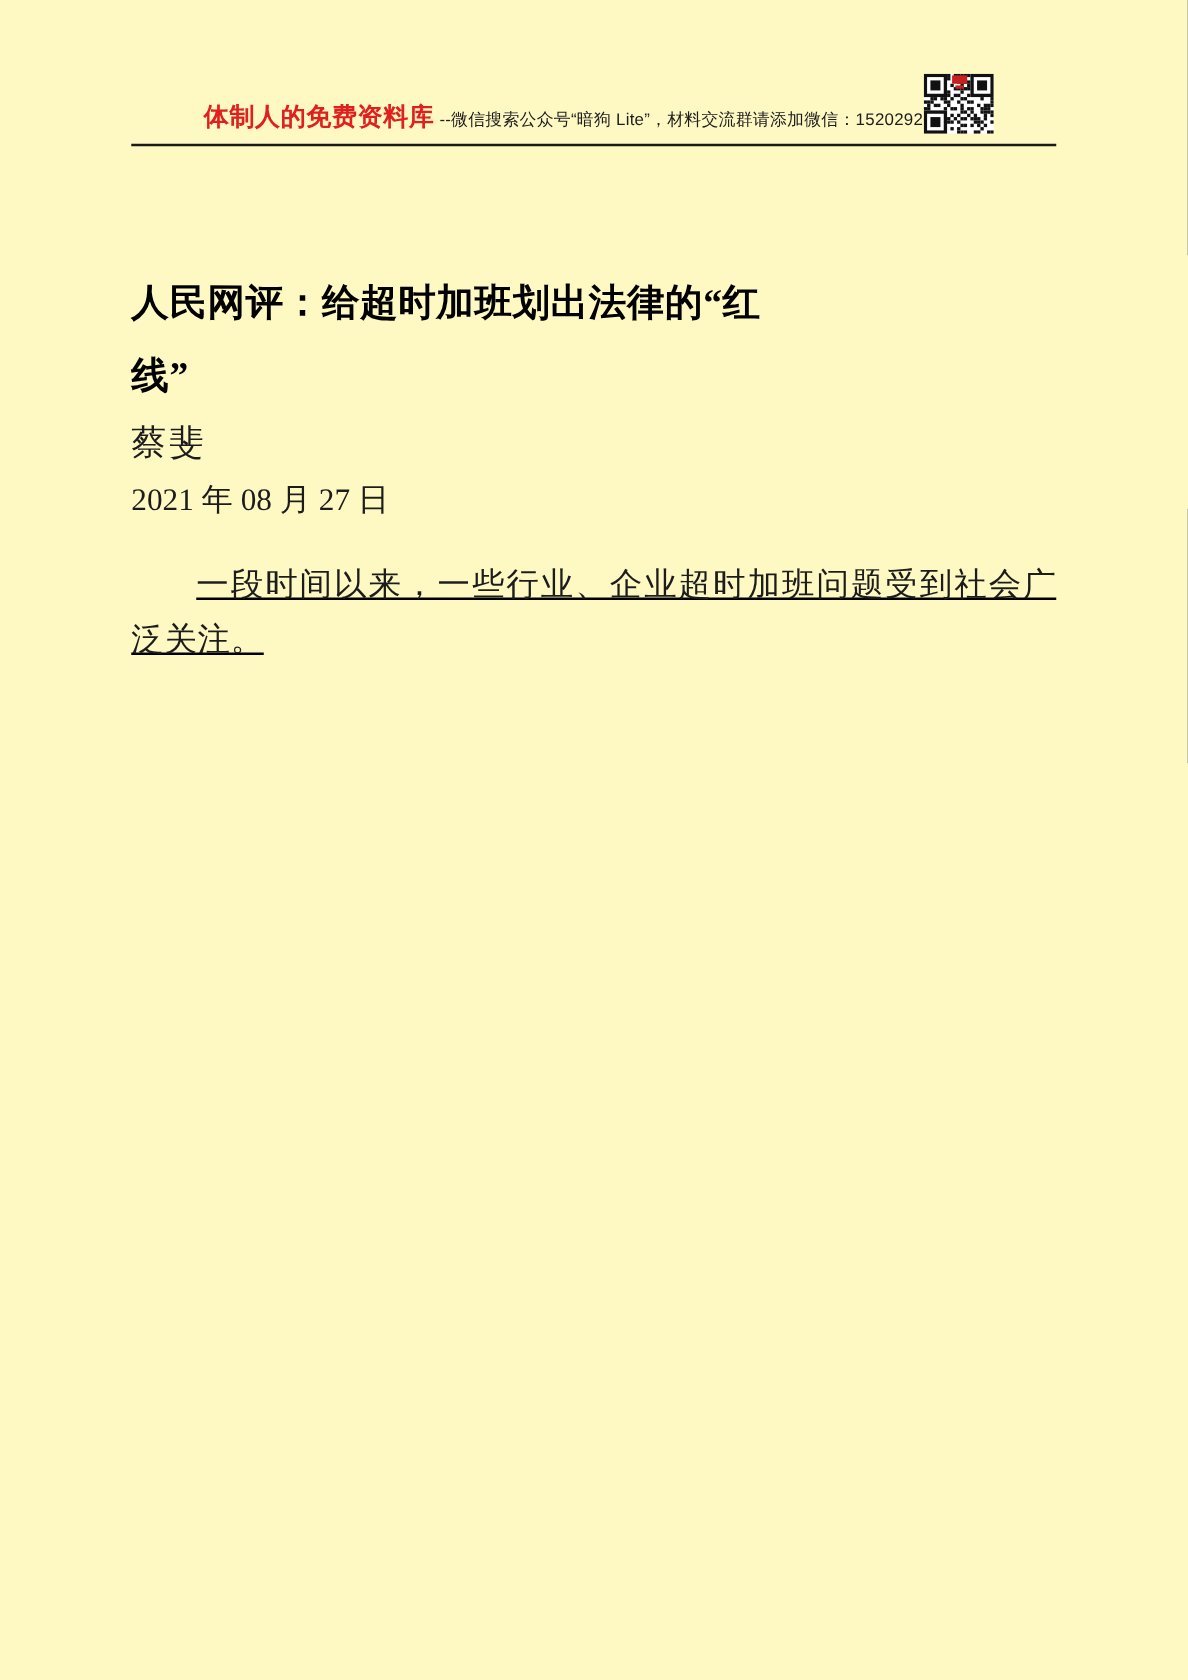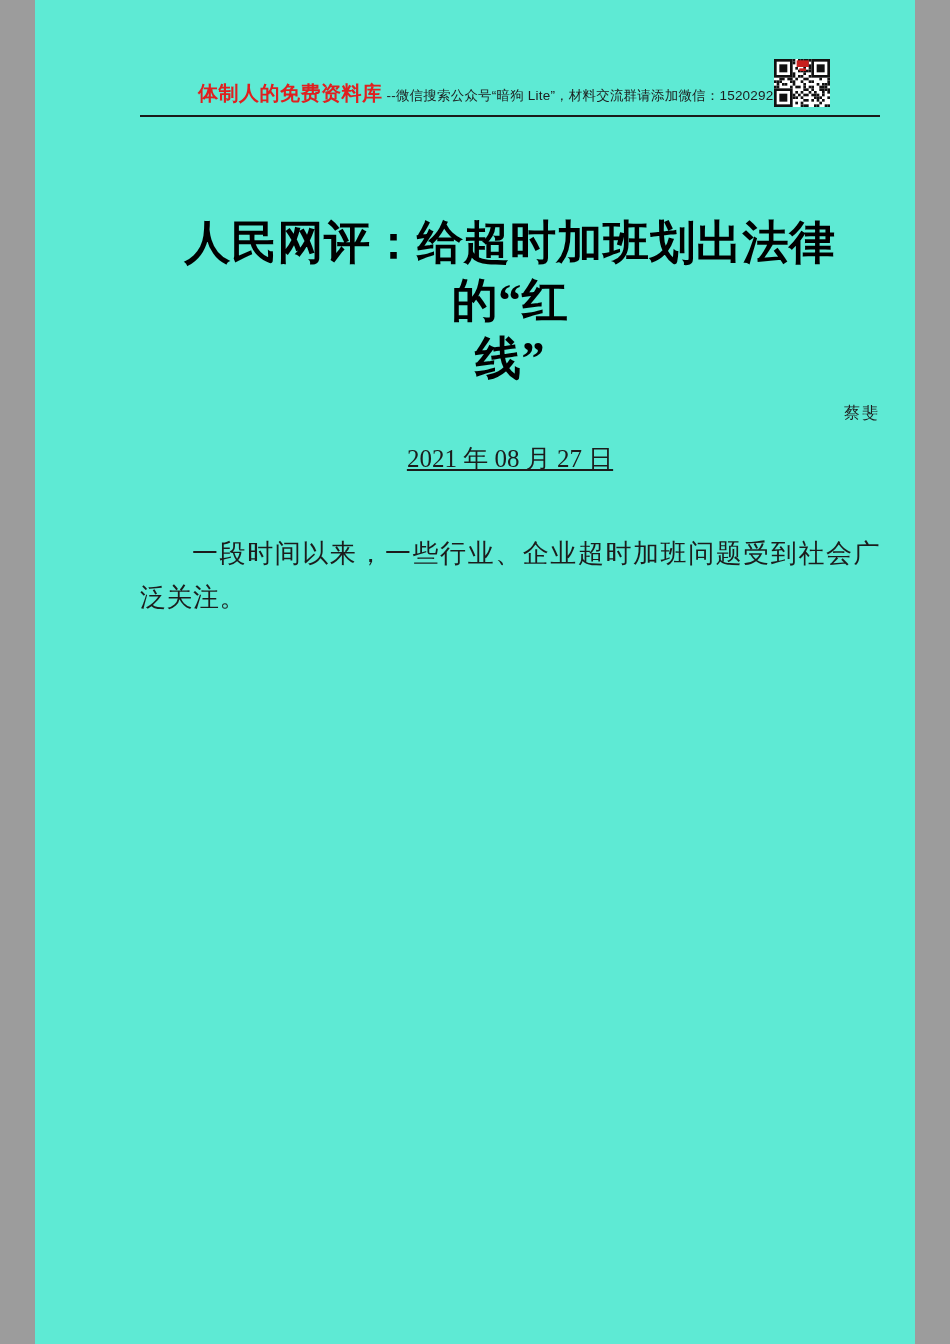--- a/index.html
+++ b/index.html
@@ -1,24 +1,24 @@
 <!DOCTYPE html>
 <html><head>
 <meta charset="utf-8">
 <style>
   * { margin: 0; padding: 0; box-sizing: border-box; }
   html, body { background: #9c9c9c; }
   body { font-family: "Liberation Serif", "DejaVu Serif", serif; }
 
   .page {
     position: relative;
-    width: 880px;
+    width: 950px;
     height: 1344px;
     margin: 0 auto;
-    background: #5eead4;
+    background: #fef9c3;
     overflow: hidden;
   }
 
   
   .header-row {
     position: absolute;
     left: 163px;
     top: 80px;
     width: 570px;
     display: flex;
@@ -56,45 +56,44 @@
 
   
   .content {
     position: absolute;
     left: 105px;
     top: 0;
     width: 740px;
     padding-top: 214px;
   }
   .title {
-    text-align: center;
-    font-size: 46px;
+    font-size: 30px;
     line-height: 58px;
     font-weight: 900;
     color: #000000;
     letter-spacing: 0.5px;
   }
   .author {
     margin-top: 10px;
-    text-align: right;
-    font-size: 16px;
+    text-align: left;
+    font-size: 28px;
     line-height: 30px;
     color: #1c1c1c;
     letter-spacing: 2px;
   }
   .date {
     margin-top: 14px;
-    text-align: center;
+    text-align: left;
     font-size: 25px;
     line-height: 34px;
     color: #1c1c1c;
+  }
+  .body-text {
+    margin-top: 28px;
     text-decoration: underline;
-  }
-  .body-text {
-    margin-top: 56px;
   }
   .body-text p {
     font-size: 26px;
     line-height: 44px;
     color: #1c1c1c;
     text-indent: 2em;
     text-align: justify;
     text-justify: inter-character;
     margin-bottom: 7px;
     letter-spacing: 0.5px;

